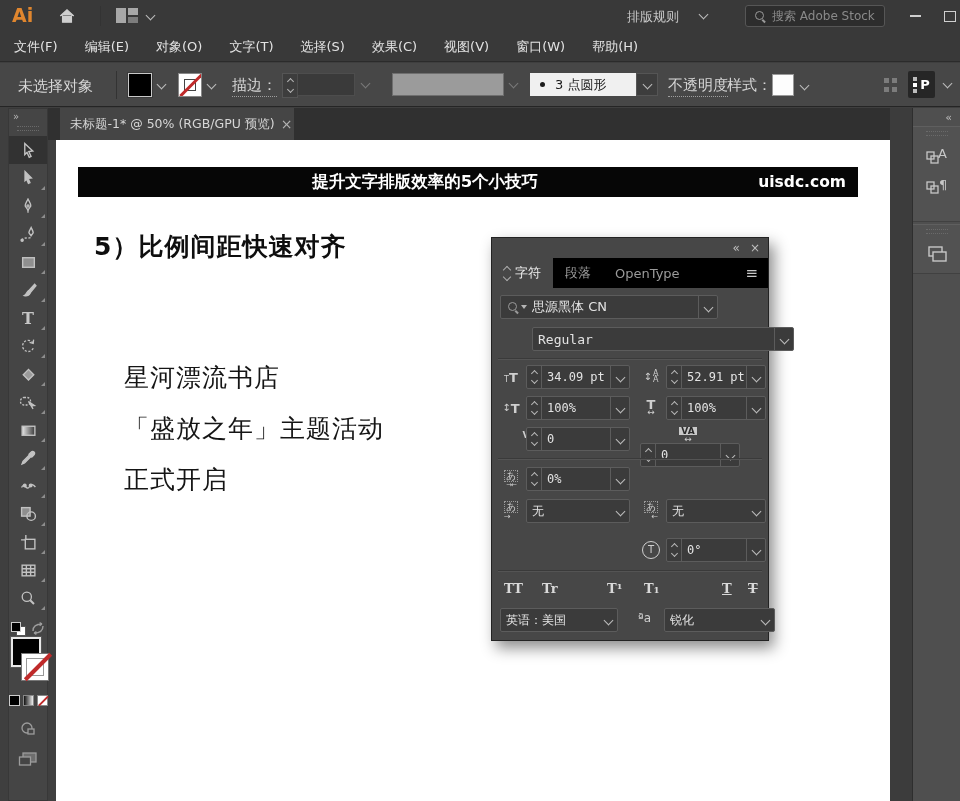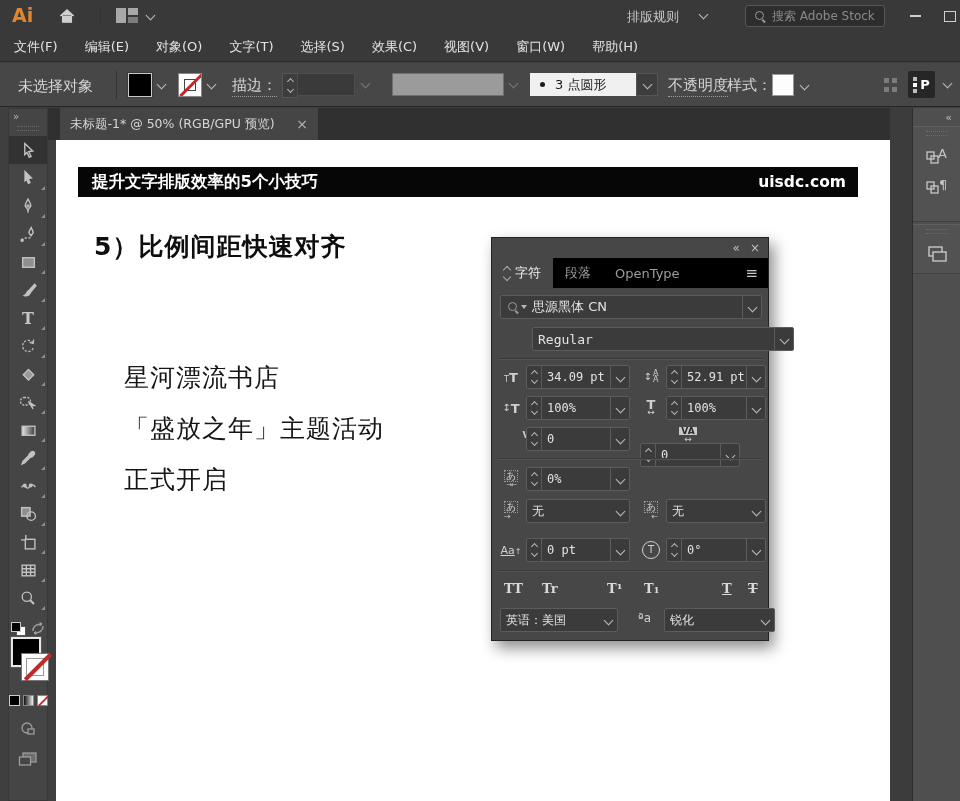--- a/index.html
+++ b/index.html
@@ -39,26 +39,26 @@
   .strokebox{position:absolute;left:12px;top:16px;width:26px;height:26px;background:#fff;border:1px solid #777;}
   .strokebox::before{content:"";position:absolute;left:5px;top:5px;right:5px;bottom:5px;border:3px solid #fff;outline:1px solid #999;}
   .redslash{position:absolute;left:-2px;top:11px;width:36px;height:4px;background:#bf2a2a;transform:rotate(-45deg);}
   .modes{display:flex;gap:3px;margin-top:8px;}
   .mode{width:11px;height:11px;border:1px solid #888;box-sizing:border-box;position:relative;background:#fff;}
   .mode.fill{background:#000;border-color:#ccc;}
   .mode.grad{background:linear-gradient(90deg,#111,#eee);}
   .mode.none::before{content:"";position:absolute;left:-1px;top:4px;width:13px;height:2px;background:#bf2a2a;transform:rotate(-45deg);}
   
   #tabbar{left:48px;top:108px;width:842px;height:32px;background:#303030;}
-  #doctab{left:60px;top:108px;width:258px;height:32px;background:#454545;display:flex;align-items:center;padding:0 10px;box-sizing:border-box;}
+  #doctab{left:60px;top:108px;width:234px;height:32px;background:#454545;display:flex;align-items:center;padding:0 10px;box-sizing:border-box;}
   #doctab .title{font-size:12.5px;color:#d6d6d6;flex:1;white-space:nowrap;}
   #doctab .x{color:#b5b5b5;font-size:14px;margin-left:6px;}
   #canvas{left:56px;top:140px;width:834px;height:661px;background:#ffffff;}
   #banner{left:22px;top:27px;width:780px;height:30px;background:#060606;display:flex;align-items:center;}
-  #banner .bt{color:#fff;font-weight:bold;font-size:16.5px;padding-left:14px;flex:1;}
+  #banner .bt{color:#fff;font-weight:bold;font-size:16.5px;padding-left:14px;flex:1;text-align:center;}
   #banner .bs{color:#fff;font-weight:bold;font-size:15.5px;padding-right:12px;font-family:"DejaVu Sans","Liberation Sans",sans-serif;}
   #heading{left:38px;top:90px;font-size:25px;font-weight:bold;color:#0e0e0e;letter-spacing:1px;}
   #bodytext{left:68px;top:212px;font-size:25px;color:#151515;line-height:51px;font-weight:500;letter-spacing:1px;}
   
   #rgap{left:890px;top:108px;width:22px;height:693px;background:#3c3c3c;}
   #rdock{left:912px;top:108px;width:48px;height:693px;background:#4f4f4f;border-left:1px solid #2e2e2e;box-sizing:border-box;}
   .pgroup{background:#525252;border-top:1px solid #5f5f5f;border-bottom:1px solid #414141;display:flex;flex-direction:column;align-items:center;}
   .picon{width:34px;height:30px;display:flex;align-items:center;justify-content:center;color:#c7c7c7;}
   
   #charpanel{left:491px;top:237px;width:278px;height:404px;background:#474747;border:1px solid #232323;
@@ -377,21 +377,21 @@
           <i class="u"></i>
           <i class="d"></i>
         </span>
       <span>字符</span>
     </span>
     <span class="cptab">段落</span>
     <span class="cptab">OpenType</span>
     <span id="cp-menu">≡</span>
   </div>
 
-  <div class="cprow" style="left:8px;top:57px;width:262px;">
+  <div class="cprow" style="left:8px;top:57px;width:218px;">
     <div class="fld" style="flex:1;">
       <span style="display:flex;align-items:center;padding-left:6px;gap:2px;">
         <span class="mag"></span>
         <i style="width:0;height:0;border-left:3px solid transparent;border-right:3px solid transparent;border-top:4px solid #b5b5b5;"></i>
       </span>
       <span class="val" style="font-size:13px;font-family:'DejaVu Sans',sans-serif;">思源黑体 CN</span>
       <span class="chevbox">
           <span class="chev"></span>
         </span>
     </div>
@@ -565,38 +565,20 @@
         </span>
       </span>
     <div class="fld" style="width:100px;">
       <span class="val" style="font-size:12px;">无</span>
       <span class="chevbox" style="border-left:none;">
           <span class="chev"></span>
         </span>
     </div>
   </div>
 
-  <div class="cprow" style="left:8px;top:300px;">
-    <span class="cpicon">
-        <span style="display:flex;align-items:flex-end;">
-          <span style="font-size:11px;text-decoration:underline;">Aa</span>
-          <span style="font-size:8px;">↑</span>
-        </span>
-      </span>
-    <div class="fld" style="width:104px;">
-      <span class="stp">
-          <i class="u"></i>
-          <i class="d"></i>
-        </span>
-      <span class="val">0 pt</span>
-      <span class="chevbox">
-          <span class="chev"></span>
-        </span>
-    </div>
-  </div>
   <div class="cprow" style="left:148px;top:300px;">
     <span class="cpicon">
         <span class="circleT">T</span>
       </span>
     <div class="fld" style="width:100px;">
       <span class="stp">
           <i class="u"></i>
           <i class="d"></i>
         </span>
       <span class="val">0°</span>

